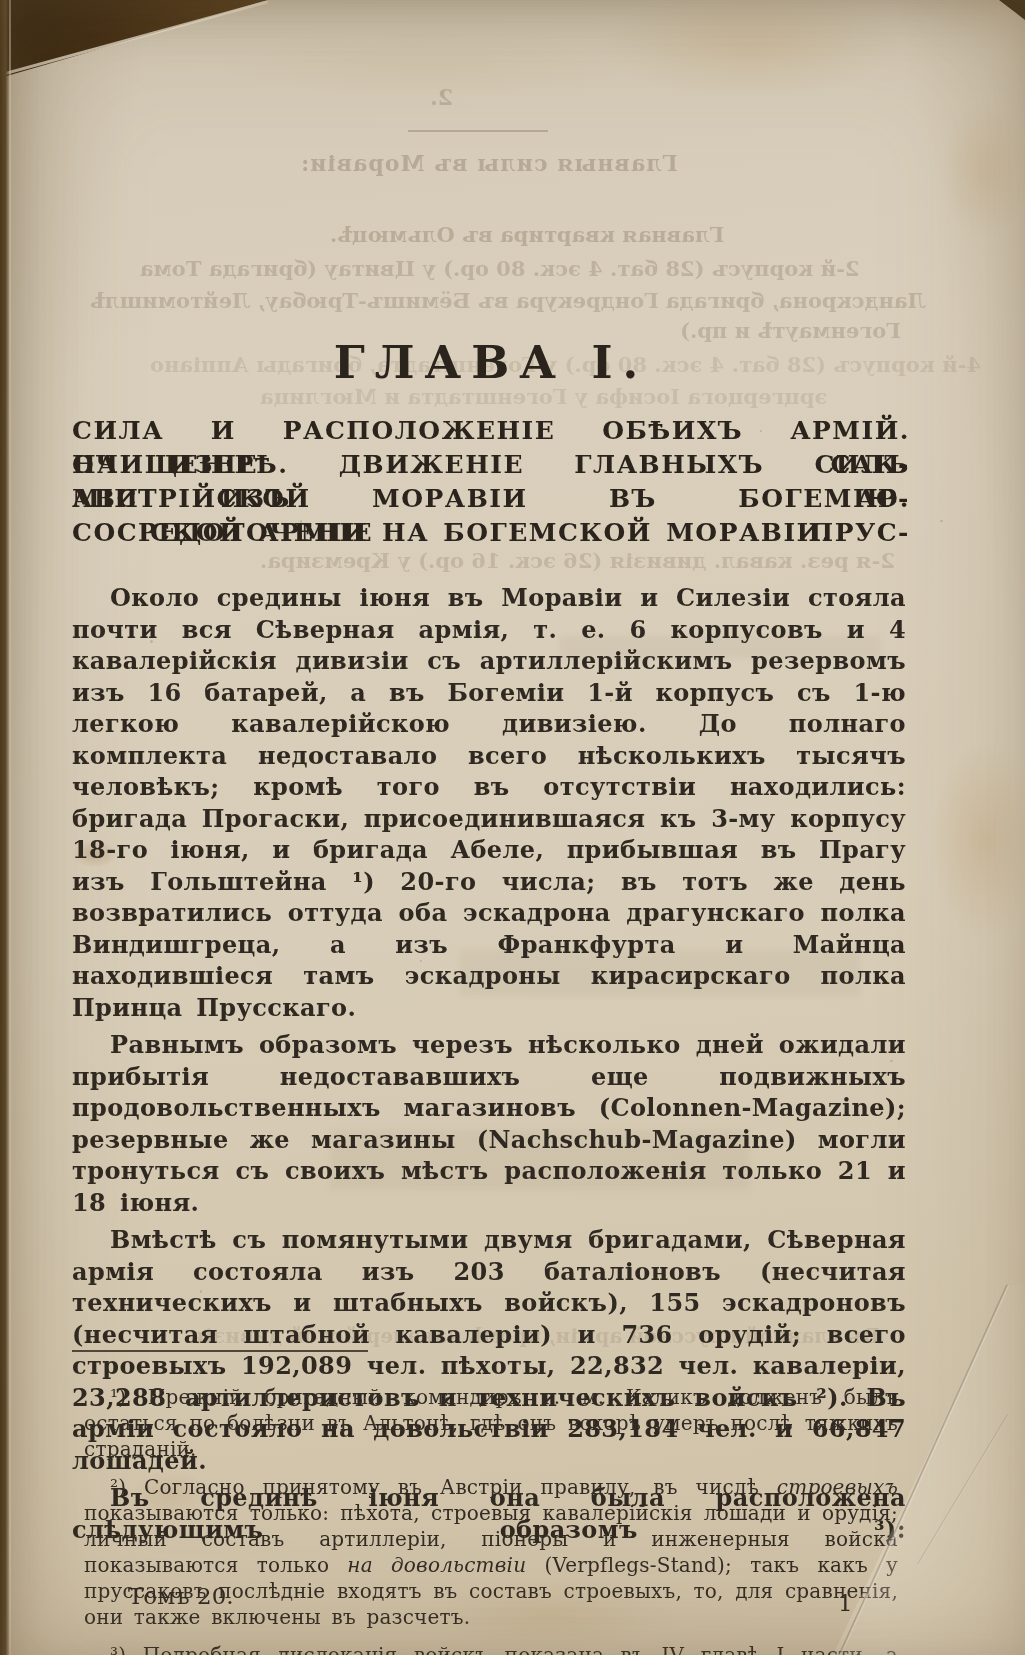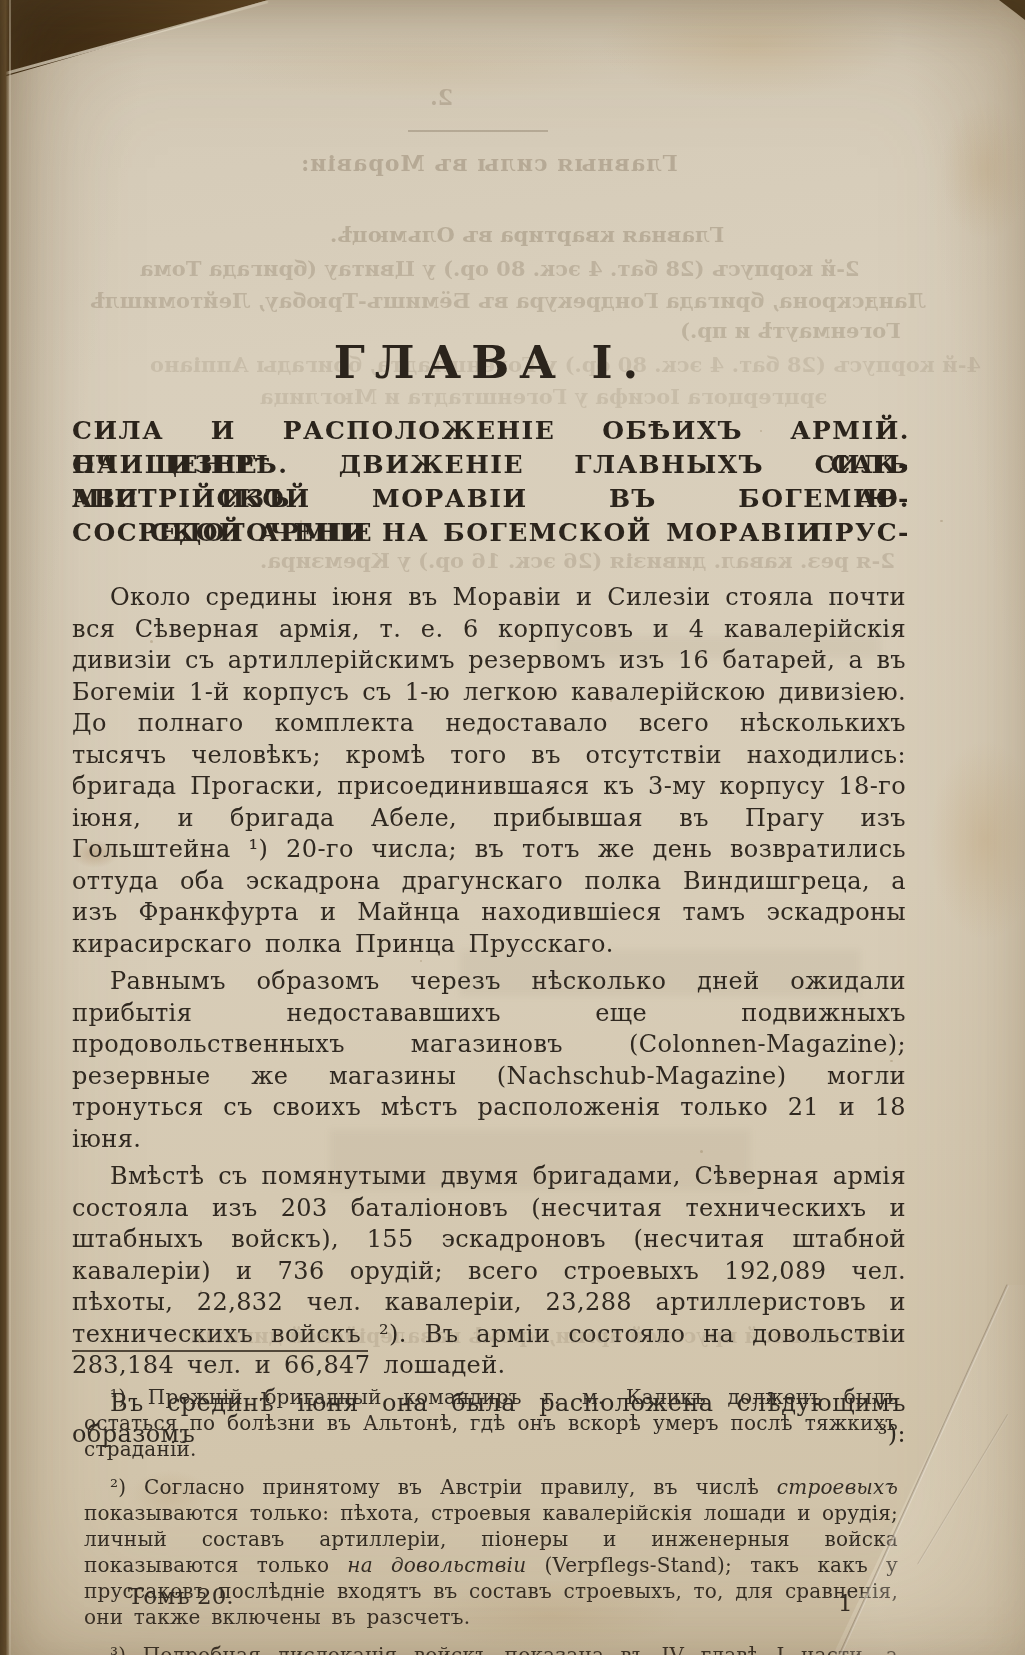--- a/index.html
+++ b/index.html
@@ -42,21 +42,21 @@
   .content{position:absolute;left:72px;top:0;width:838px;color:#2e2720;}
   .title{position:absolute;left:0;top:336px;width:100%;text-align:center;
         font-size:45px;font-weight:bold;letter-spacing:10px;color:#2b241c;}
   .subtitle{position:absolute;left:0;top:414px;width:100%;font-size:25px;font-weight:bold;
         letter-spacing:1.5px;word-spacing:4px;color:#2b241c;}
   .subtitle .line{height:34px;line-height:34px;text-align:justify;text-align-last:justify;}
   .subtitle .line.center{text-align:center;text-align-last:center;}
   .bodytext{position:absolute;left:0;top:582px;width:100%;
         font-size:24px;line-height:31.5px;letter-spacing:0.4px;word-spacing:5px;
         text-align:justify;color:#302921;}
-  .bodytext p{margin:0 4px 6px 0;text-indent:38px;}
+  .bodytext p{margin:0 4px 6px 0;text-indent:38px;font-weight:bold;}
   .bodytext p.stretch{text-align-last:justify;}
   .footsep{position:absolute;left:0;top:1350px;width:296px;height:0;border-top:2px solid rgba(58,48,36,0.85);}
   .footnotes{position:absolute;left:0;top:1372px;width:100%;
         font-size:20px;line-height:26px;letter-spacing:0.2px;word-spacing:4px;
         text-align:justify;color:#332c24;}
   .footnotes .fn{margin:12px;text-indent:26px;}
   .footnotes em{font-style:italic;}
   .volume{position:absolute;left:128px;top:1583px;font-size:23px;color:#302921;}
   .pagenum{position:absolute;left:838px;top:1590px;font-size:23px;color:#302921;}
   

